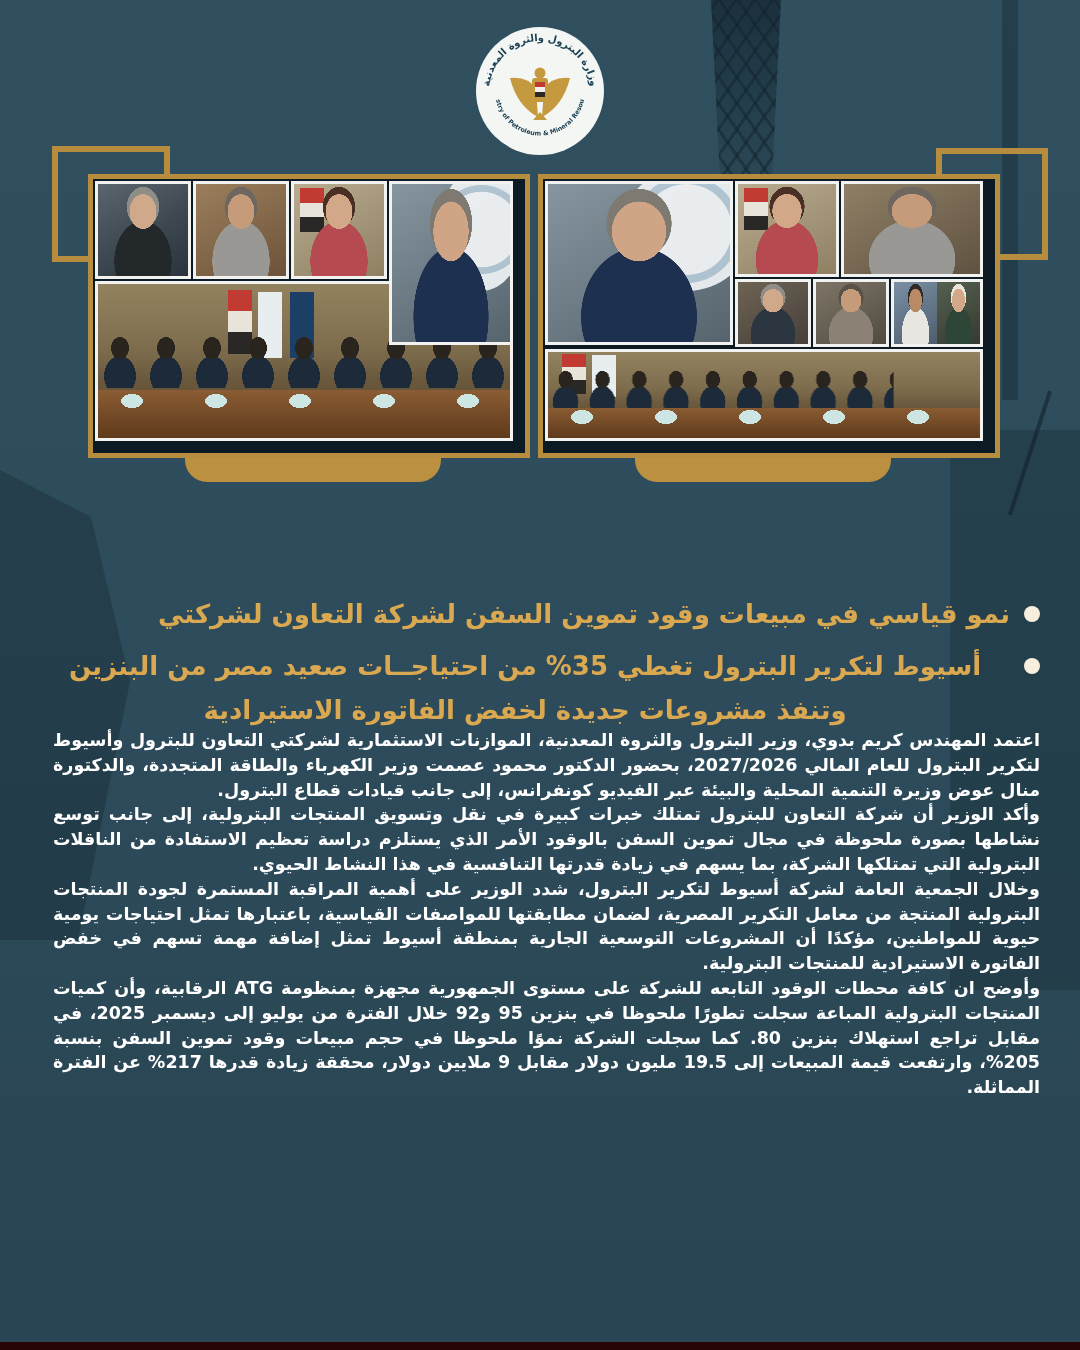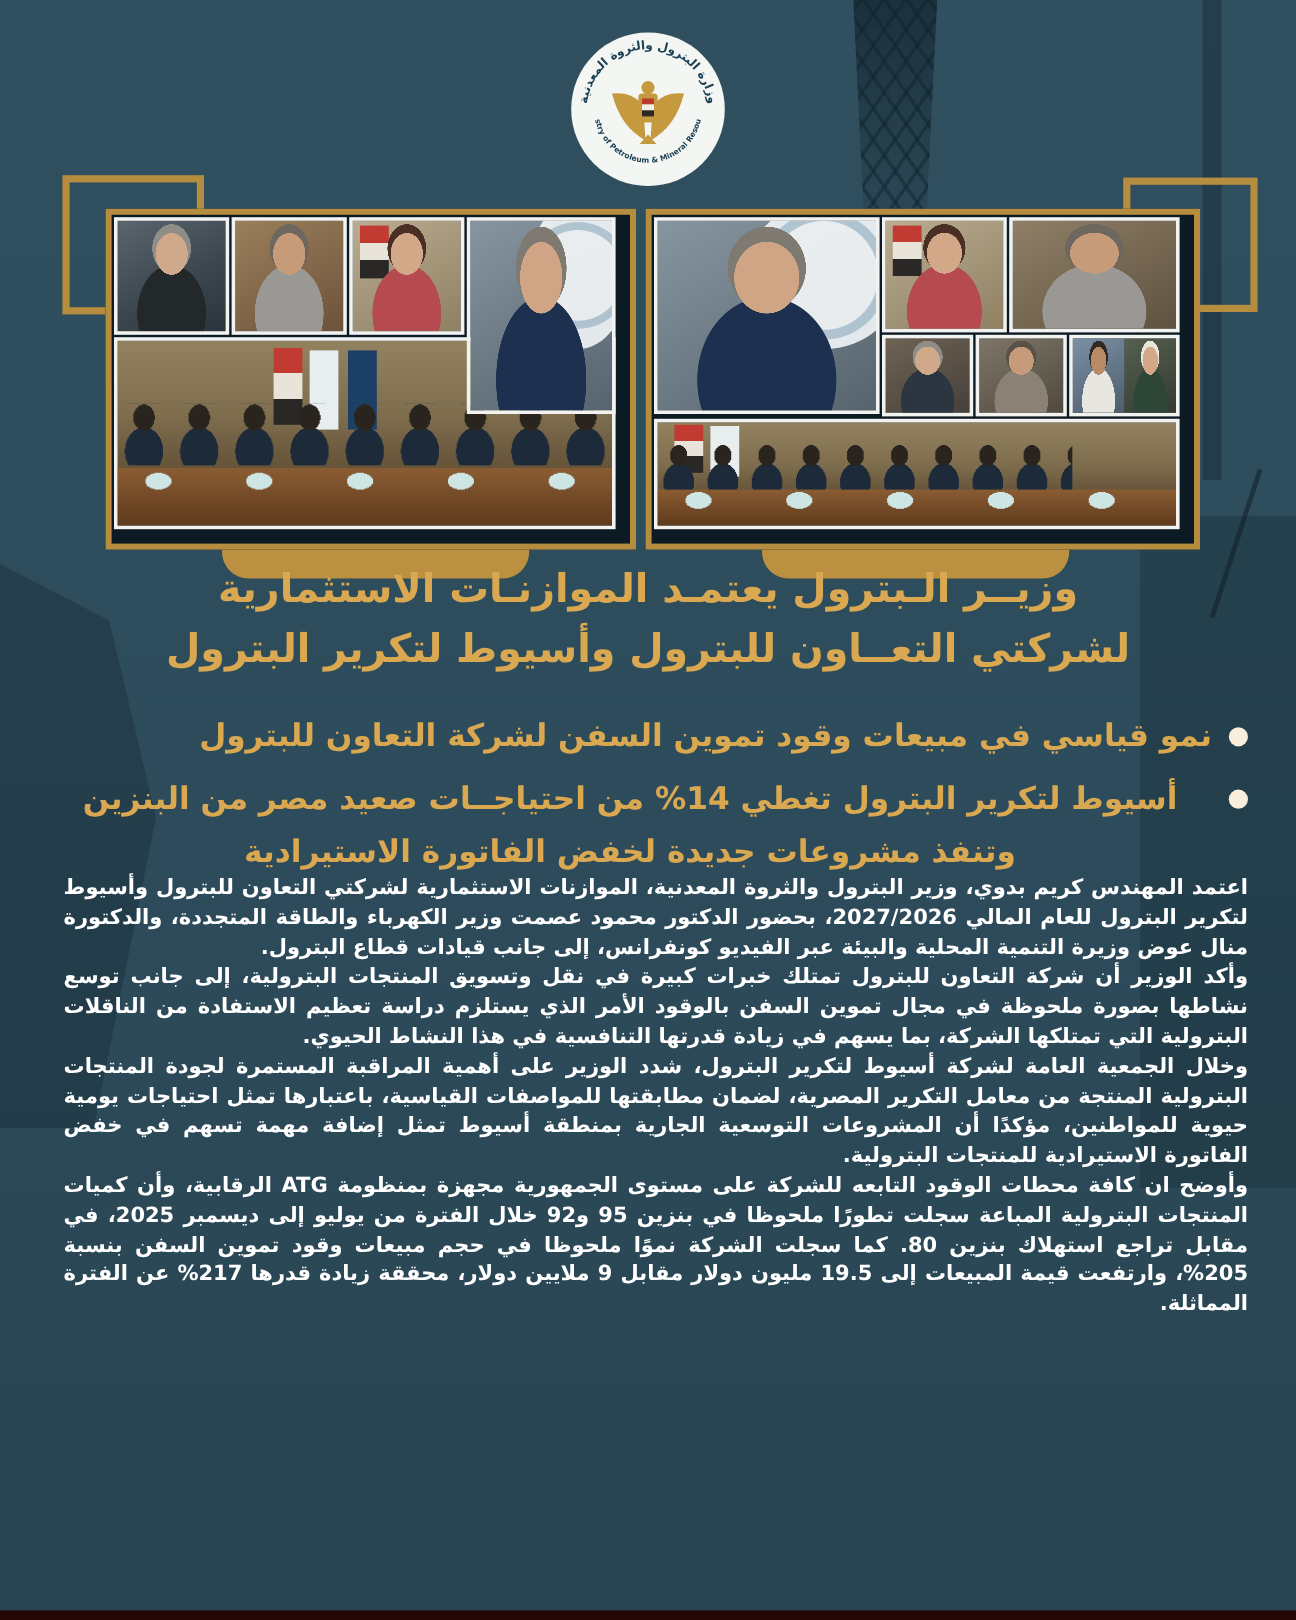--- a/index.html
+++ b/index.html
@@ -190,32 +190,30 @@
       <div class="flag flag-eg" style="left:14px;top:2px;height:40px;"></div>
       <div class="flag flag-w" style="left:44px;top:3px;height:42px;"></div>
       <div class="crowd" style="top:18px;transform:scale(.8);transform-origin:top left;"></div>
       <div class="table" style="height:30px;">
           <div class="tissues" style="top:2px;"></div>
         </div>
     </div>
   </div>
 
   <div class="headline">
-    <div>وزيــر الـبترول يعتمـد الموازنـات الاستثمارية</div>
-    <div>لشركتي التعــاون للبترول وأسيوط لتكرير البترول</div>
   </div>
 
   <div class="bullets">
     <div class="bullet">
       <span class="dot"></span>
-      <span class="btxt">نمو قياسي في مبيعات وقود تموين السفن لشركة التعاون للبترول</span>
+      <span class="btxt">نمو قياسي في مبيعات وقود تموين السفن لشركة التعاون لشركتي</span>
     </div>
     <div class="bullet centered">
       <span class="dot"></span>
-      <span class="btxt">أسيوط لتكرير البترول تغطي 14% من احتياجــات صعيد مصر من البنزين وتنفذ مشروعات جديدة لخفض الفاتورة الاستيرادية</span>
+      <span class="btxt">أسيوط لتكرير البترول تغطي 35% من احتياجــات صعيد مصر من البنزين وتنفذ مشروعات جديدة لخفض الفاتورة الاستيرادية</span>
     </div>
   </div>
 
   <div class="article">
     <p>اعتمد المهندس كريم بدوي، وزير البترول والثروة المعدنية، الموازنات الاستثمارية لشركتي التعاون للبترول وأسيوط لتكرير البترول للعام المالي 2027/2026، بحضور الدكتور محمود عصمت وزير الكهرباء والطاقة المتجددة، والدكتورة منال عوض وزيرة التنمية المحلية والبيئة عبر الفيديو كونفرانس، إلى جانب قيادات قطاع البترول.</p>
     <p>وأكد الوزير أن شركة التعاون للبترول تمتلك خبرات كبيرة في نقل وتسويق المنتجات البترولية، إلى جانب توسع نشاطها بصورة ملحوظة في مجال تموين السفن بالوقود الأمر الذي يستلزم دراسة تعظيم الاستفادة من الناقلات البترولية التي تمتلكها الشركة، بما يسهم في زيادة قدرتها التنافسية في هذا النشاط الحيوي.</p>
     <p>وخلال الجمعية العامة لشركة أسيوط لتكرير البترول، شدد الوزير على أهمية المراقبة المستمرة لجودة المنتجات البترولية المنتجة من معامل التكرير المصرية، لضمان مطابقتها للمواصفات القياسية، باعتبارها تمثل احتياجات يومية حيوية للمواطنين، مؤكدًا أن المشروعات التوسعية الجارية بمنطقة أسيوط تمثل إضافة مهمة تسهم في خفض الفاتورة الاستيرادية للمنتجات البترولية.</p>
     <p>وأوضح ان كافة محطات الوقود التابعه للشركة على مستوى الجمهورية مجهزة بمنظومة ATG الرقابية، وأن كميات المنتجات البترولية المباعة سجلت تطورًا ملحوظا في بنزين 95 و92 خلال الفترة من يوليو إلى ديسمبر 2025، في مقابل تراجع استهلاك بنزين 80. كما سجلت الشركة نموًا ملحوظا في حجم مبيعات وقود تموين السفن بنسبة 205%، وارتفعت قيمة المبيعات إلى 19.5 مليون دولار مقابل 9 ملايين دولار، محققة زيادة قدرها 217% عن الفترة المماثلة.</p>
   </div>
 

